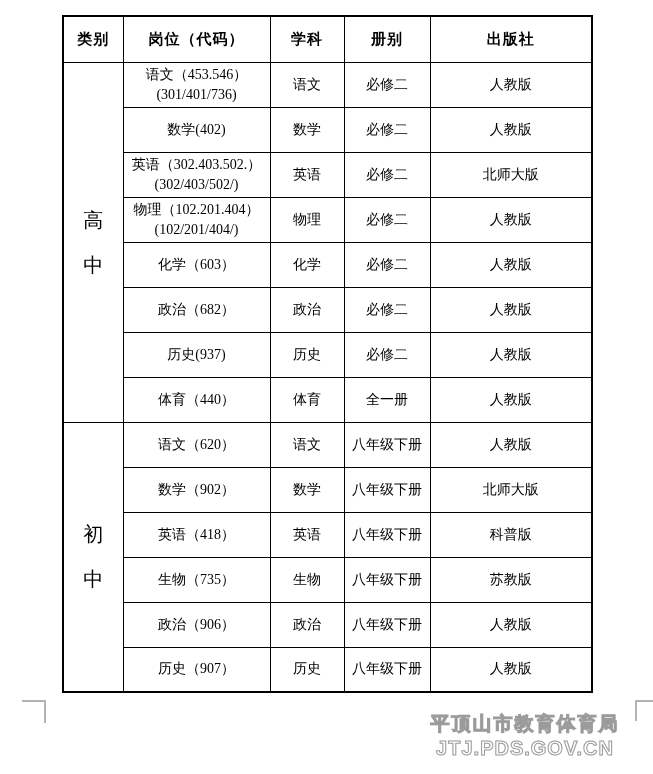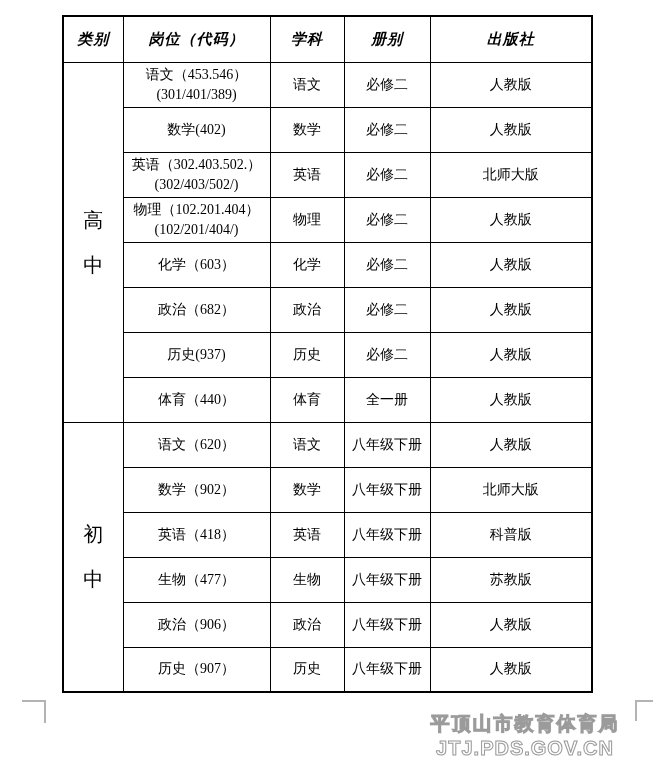--- a/index.html
+++ b/index.html
@@ -30,21 +30,20 @@
     padding: 0;
     overflow: hidden;
   }
   .doc-table thead tr { height: 46px; }
   .doc-table tbody tr { height: 45px; }
   .doc-table th {
     font-family: "Liberation Sans", "DejaVu Sans", sans-serif;
     font-weight: bold;
     font-size: 15px;
     letter-spacing: 1px;
-    font-style: italic;
   }
   .doc-table td {
     font-size: 14px;
     line-height: 20px;
   }
   td.category-cell {
     font-size: 20px;
     letter-spacing: 0;
   }
   .cat-stack {
@@ -124,21 +123,21 @@
     <tbody>
         <tr>
           <td class="category-cell" rowspan="8">
             <div class="cat-stack">
               <div class="cat-char">高</div>
               <div class="cat-char">中</div>
             </div>
           </td>
           <td>
             <span class="pos-line">语文（453.546）</span>
-            <span class="pos-line">(301/401/389)</span>
+            <span class="pos-line">(301/401/736)</span>
           </td>
           <td>语文</td>
           <td>必修二</td>
           <td>人教版</td>
         </tr>
         <tr>
           <td>
             <span class="pos-line">数学(402)</span>
           </td>
           <td>数学</td>
@@ -220,21 +219,21 @@
         <tr>
           <td>
             <span class="pos-line">英语（418）</span>
           </td>
           <td>英语</td>
           <td>八年级下册</td>
           <td>科普版</td>
         </tr>
         <tr>
           <td>
-            <span class="pos-line">生物（477）</span>
+            <span class="pos-line">生物（735）</span>
           </td>
           <td>生物</td>
           <td>八年级下册</td>
           <td>苏教版</td>
         </tr>
         <tr>
           <td>
             <span class="pos-line">政治（906）</span>
           </td>
           <td>政治</td>

